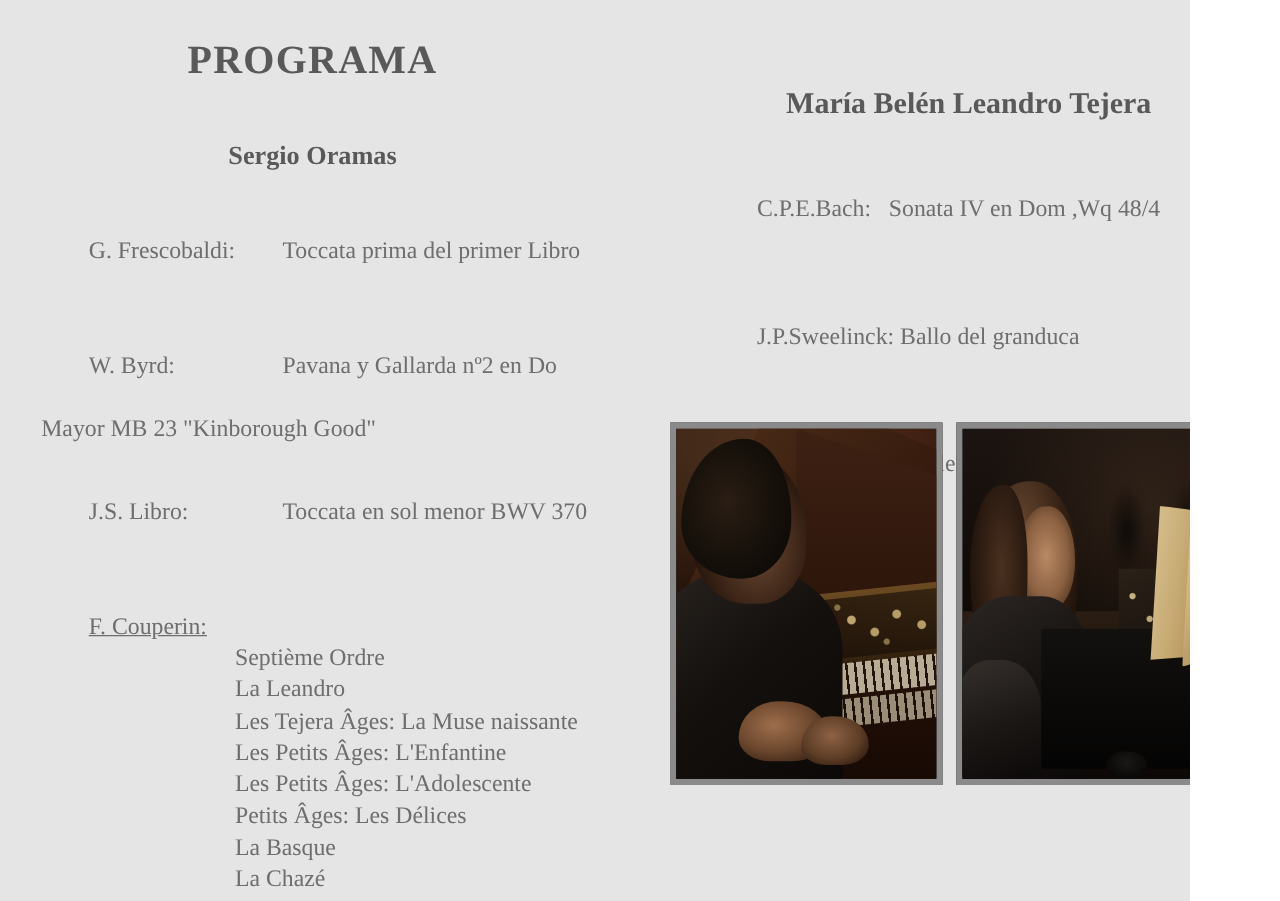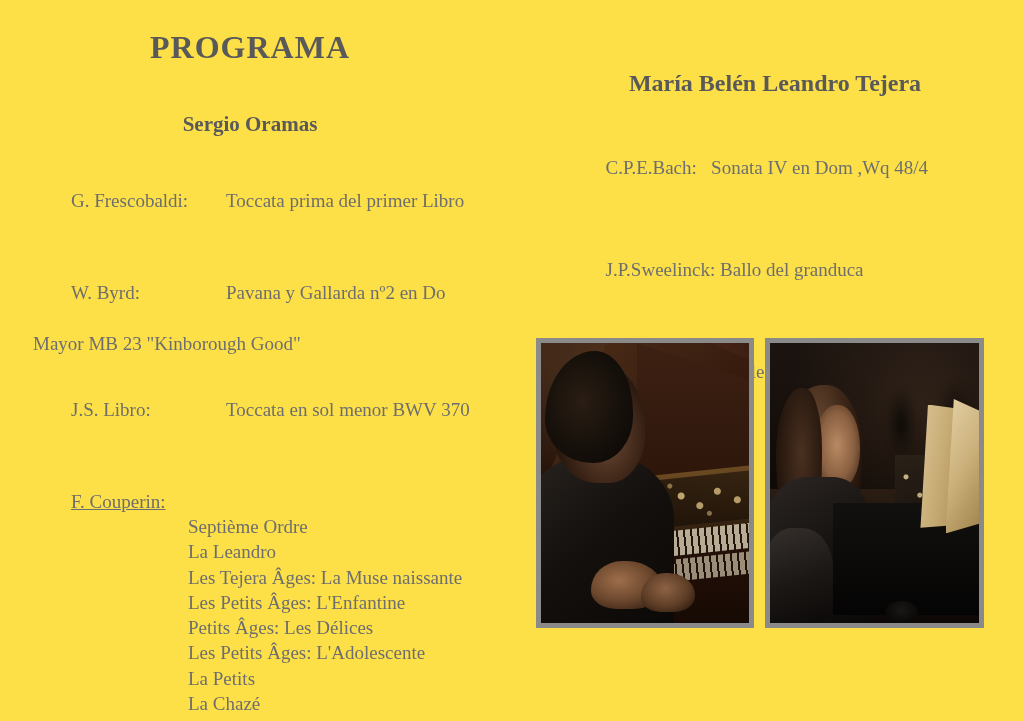--- a/index.html
+++ b/index.html
@@ -2,23 +2,23 @@
 <html><head>
 <meta charset="utf-8">
 <style>
   html, body {
     margin: 0;
     padding: 0;
     background: #ffffff;
   }
   #page {
     position: relative;
-    width: 1024px;
+    width: 952px;
     height: 721px;
-    background: #fde047;
+    background: #e5e5e5;
     overflow: hidden;
     font-family: "Liberation Serif", "DejaVu Serif", serif;
     color: #6e6e6e;
   }
 
   
   .program-title {
     position: absolute;
     left: 0;
     top: 30px;
@@ -377,23 +377,23 @@
 
     <div class="entry entry-couperin">
       <span class="entry-head">
         <span class="composer w-couperin">F. Couperin:</span>
       </span>
       <span class="works-list">
         <span class="work-line">Septième Ordre</span>
         <span class="work-line">La Leandro</span>
         <span class="work-line">Les Tejera Âges: La Muse naissante</span>
         <span class="work-line">Les Petits Âges: L'Enfantine</span>
+        <span class="work-line">Les Petits Âges: L'Adolescente</span>
         <span class="work-line">Petits Âges: Les Délices</span>
-        <span class="work-line">Les Petits Âges: L'Adolescente</span>
-        <span class="work-line">La Petits</span>
+        <span class="work-line">La Basque</span>
         <span class="work-line">La Chazé</span>
         <span class="work-line">Les Amusemens</span>
       </span>
     </div>
 
   </div>
 
   <div class="col-right">
 
     <div class="r-entry">

